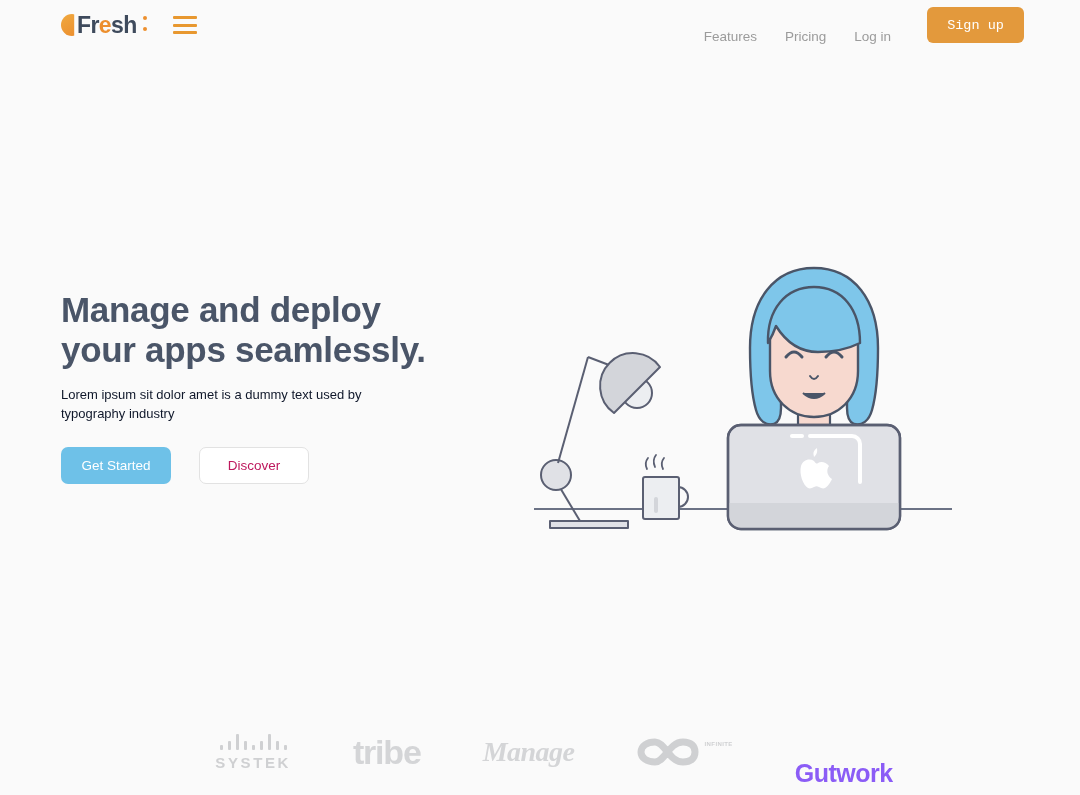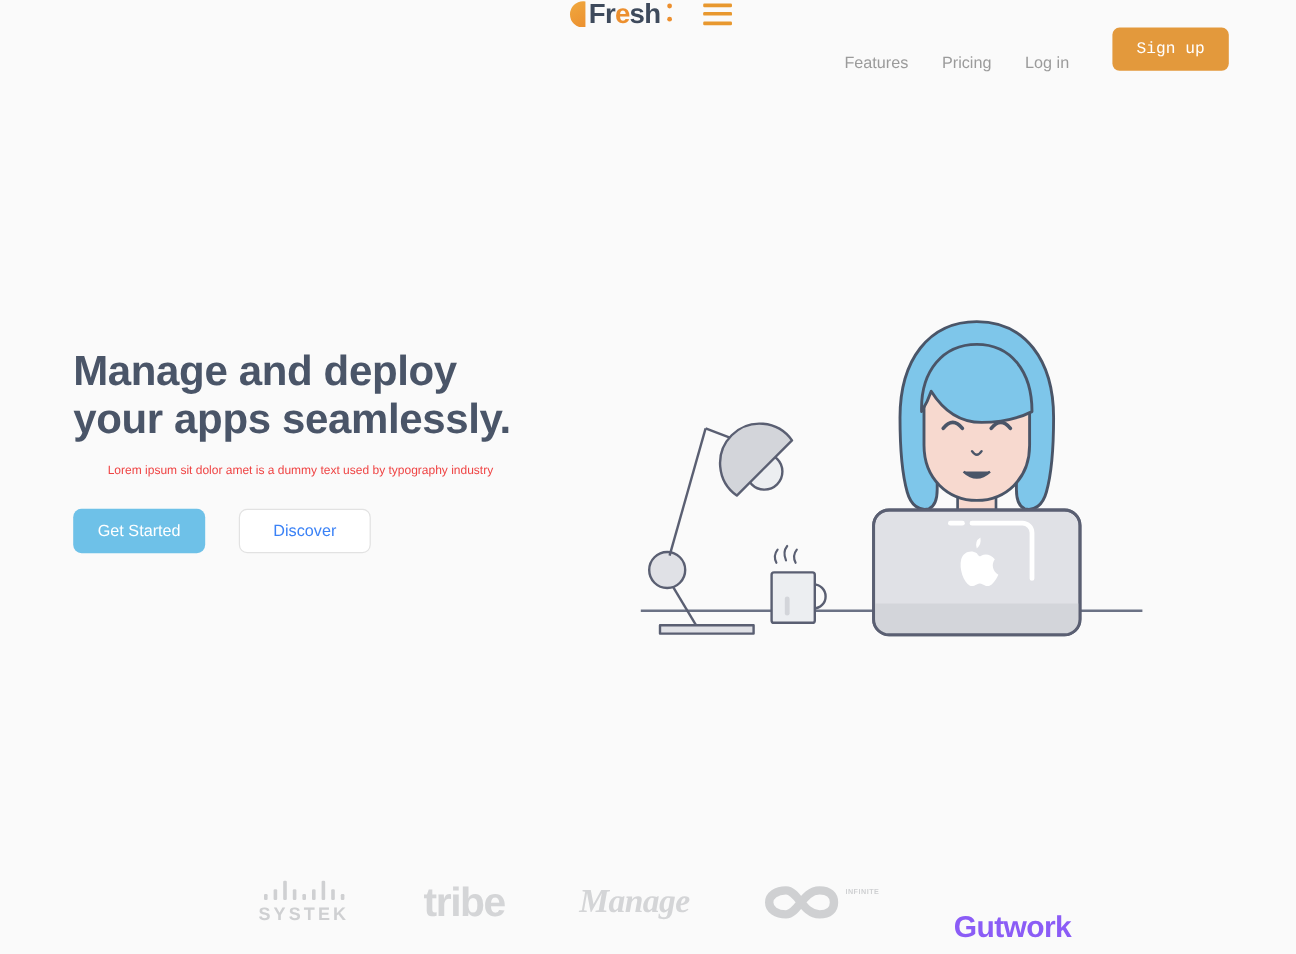--- a/index.html
+++ b/index.html
@@ -19,21 +19,20 @@
 
   
   .header {
     position: absolute;
     top: 0; left: 0;
     width: 1080px;
     height: 50px;
     display: flex;
     align-items: center;
     padding: 0 56px 0 61px;
-    flex-direction: column;
   }
   .brand-zone {
     display: flex;
     align-items: center;
     gap: 26px;
   }
   .logo {
     display: flex;
     align-items: center;
     gap: 2px;
@@ -140,46 +139,45 @@
   .headline {
     margin: 0;
     font-size: 35px;
     line-height: 1.13;
     font-weight: bold;
     color: #4a5568;
     letter-spacing: -0.3px;
   }
   .subhead {
     margin: 17px 0 0 0;
-    font-size: 10px;
+    font-size: 13px;
     line-height: 1.42;
-    color: #ef4444;
+    color: #0f172a;
     max-width: 350px;
-    text-align: right;
   }
   .cta-row {
     margin-top: 24px;
     display: flex;
     align-items: center;
     gap: 28px;
   }
   .btn-primary {
     background: #6ec1e8;
     color: #ffffff;
     border: none;
     border-radius: 7px;
     font-size: 13.5px;
     font-family: "Liberation Sans", sans-serif;
     width: 110px;
     height: 37px;
     cursor: pointer;
   }
   .btn-secondary {
     background: #ffffff;
-    color: #3b82f6;
+    color: #be185d;
     border: 1px solid #e2e2e2;
     border-radius: 7px;
     font-size: 13.5px;
     font-family: "Liberation Sans", sans-serif;
     width: 110px;
     height: 37px;
     cursor: pointer;
   }
 
   .hero-art {

